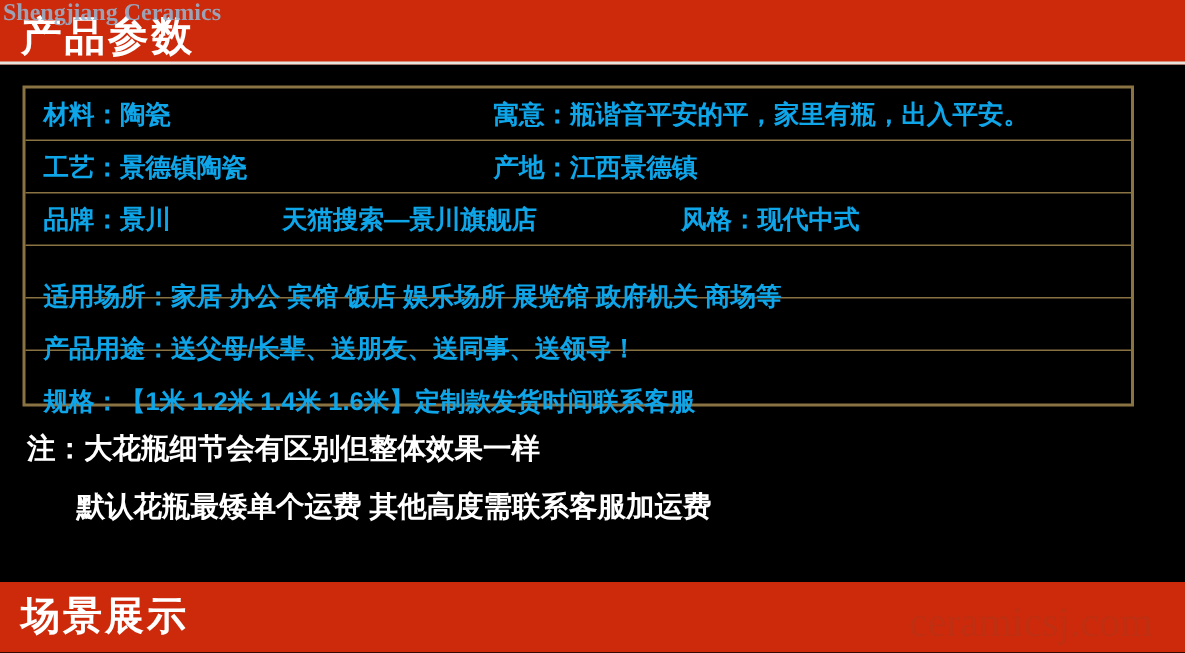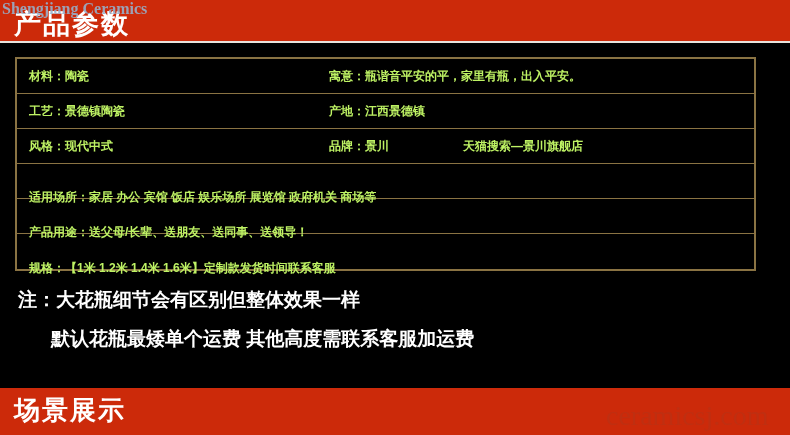--- a/index.html
+++ b/index.html
@@ -97,22 +97,22 @@
     position: relative;
     height: 35px;
     border-bottom: 1px solid #8a7343;
     display: flex;
     align-items: center;
     padding-left: 12px;
   }
   .spec-row:last-child { border-bottom: none; }
 
   .cell {
-    color: #bef264;
-    font-size: 12px;
+    color: #0ea5e9;
+    font-size: 17px;
     font-weight: bold;
     white-space: nowrap;
     line-height: 1;
   }
   .cell-left  { width: 300px; flex: 0 0 300px; }
   .cell-right { flex: 1 1 auto; }
   .cell-full  { flex: 1 1 auto; margin-top: 32px; }
   .cell-extra { margin-left: 74px; }
 
   
@@ -157,25 +157,25 @@
     <div class="spec-row">
       <div class="cell cell-left">
         <span>工艺：</span><span>景德镇陶瓷</span>
       </div>
       <div class="cell cell-right">
         <span>产地：</span><span>江西景德镇</span>
       </div>
     </div>
 
     <div class="spec-row">
+      <div class="cell cell-right">
+        <span>品牌：</span><span>景川</span><span class="cell-extra">天猫搜索—景川旗舰店</span>
+      </div>
       <div class="cell cell-left">
         <span>风格：</span><span>现代中式</span>
-      </div>
-      <div class="cell cell-right">
-        <span>品牌：</span><span>景川</span><span class="cell-extra">天猫搜索—景川旗舰店</span>
       </div>
     </div>
 
     <div class="spec-row">
       <div class="cell cell-full">
         <span>适用场所：</span><span>家居 办公 宾馆 饭店 娱乐场所 展览馆 政府机关 商场等</span>
       </div>
     </div>
 
     <div class="spec-row">

